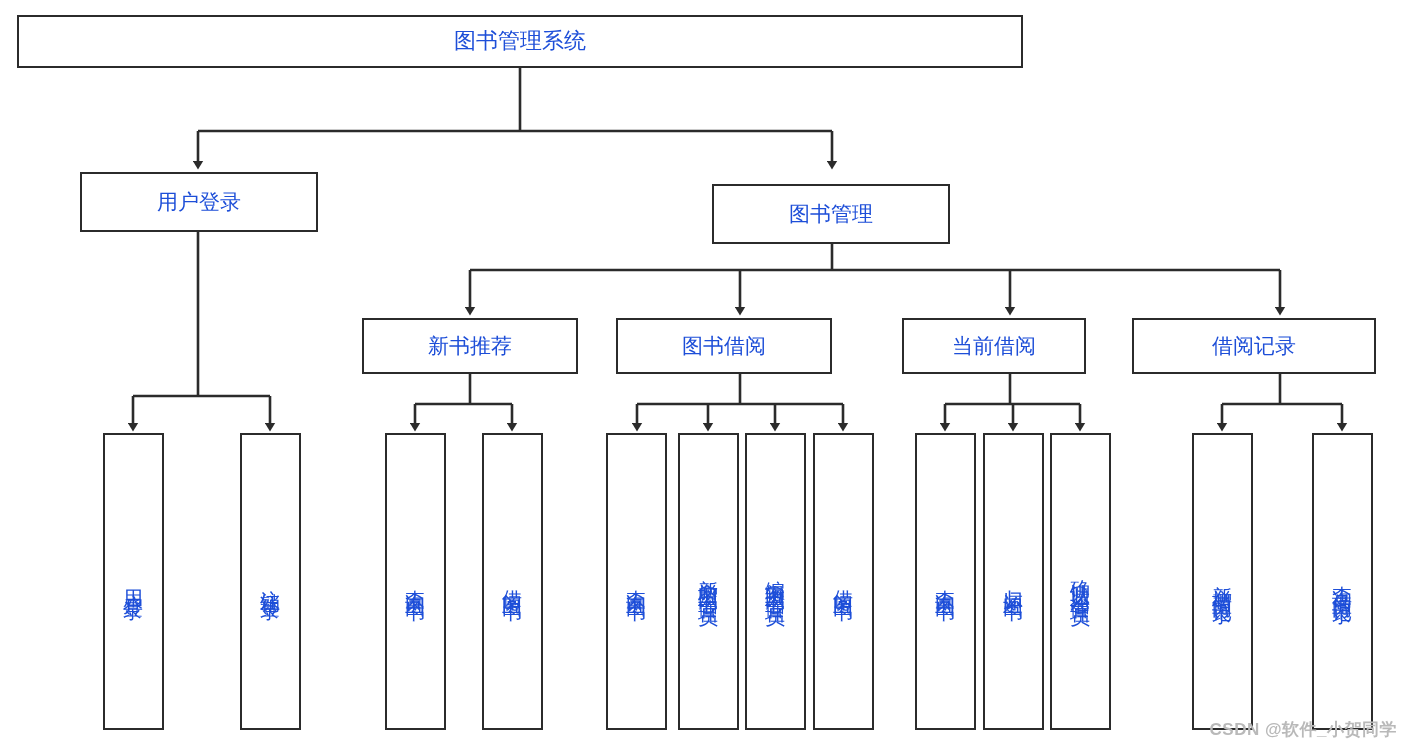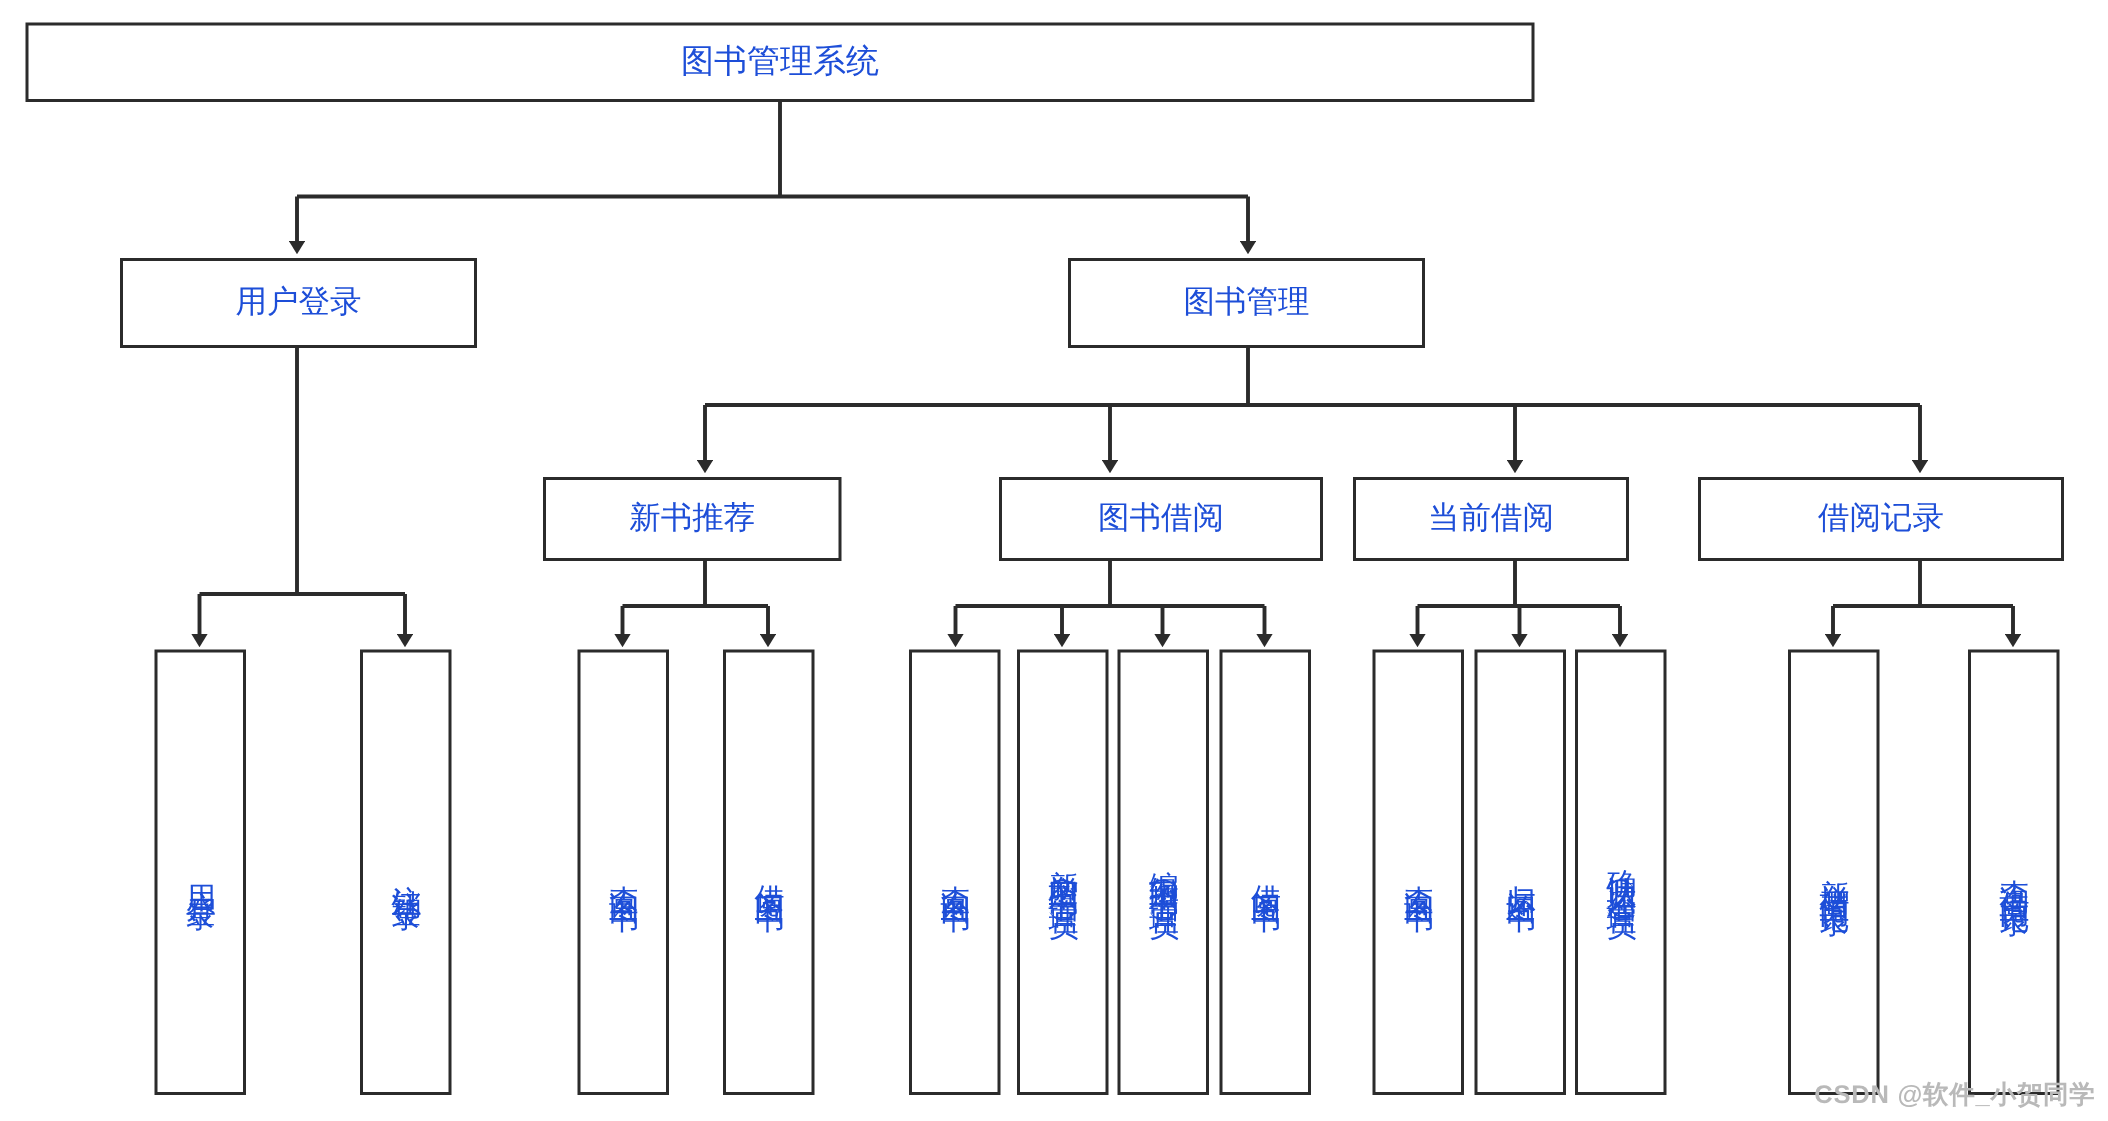--- a/index.html
+++ b/index.html
@@ -127,28 +127,28 @@
     </g>
   </svg>
 
   <div class="node horiz root" style="left:17px; top:15px; width:1006px; height:53px;">
     <span class="label">图书管理系统</span>
   </div>
 
   <div class="node horiz" style="left:80px; top:172px; width:238px; height:60px;">
     <span class="label">用户登录</span>
   </div>
-  <div class="node horiz" style="left:712px; top:172px; width:238px; height:60px;">
+  <div class="node horiz" style="left:712px; top:184px; width:238px; height:60px;">
     <span class="label">图书管理</span>
   </div>
 
-  <div class="node horiz" style="left:362px; top:318px; width:199px; height:56px;">
+  <div class="node horiz" style="left:362px; top:318px; width:216px; height:56px;">
     <span class="label">新书推荐</span>
   </div>
-  <div class="node horiz" style="left:666px; top:318px; width:216px; height:56px;">
+  <div class="node horiz" style="left:616px; top:318px; width:216px; height:56px;">
     <span class="label">图书借阅</span>
   </div>
   <div class="node horiz" style="left:902px; top:318px; width:184px; height:56px;">
     <span class="label">当前借阅</span>
   </div>
   <div class="node horiz" style="left:1132px; top:318px; width:244px; height:56px;">
     <span class="label">借阅记录</span>
   </div>
 
   <div class="node vert" style="left:103px; top:433px; width:61px; height:297px;">

